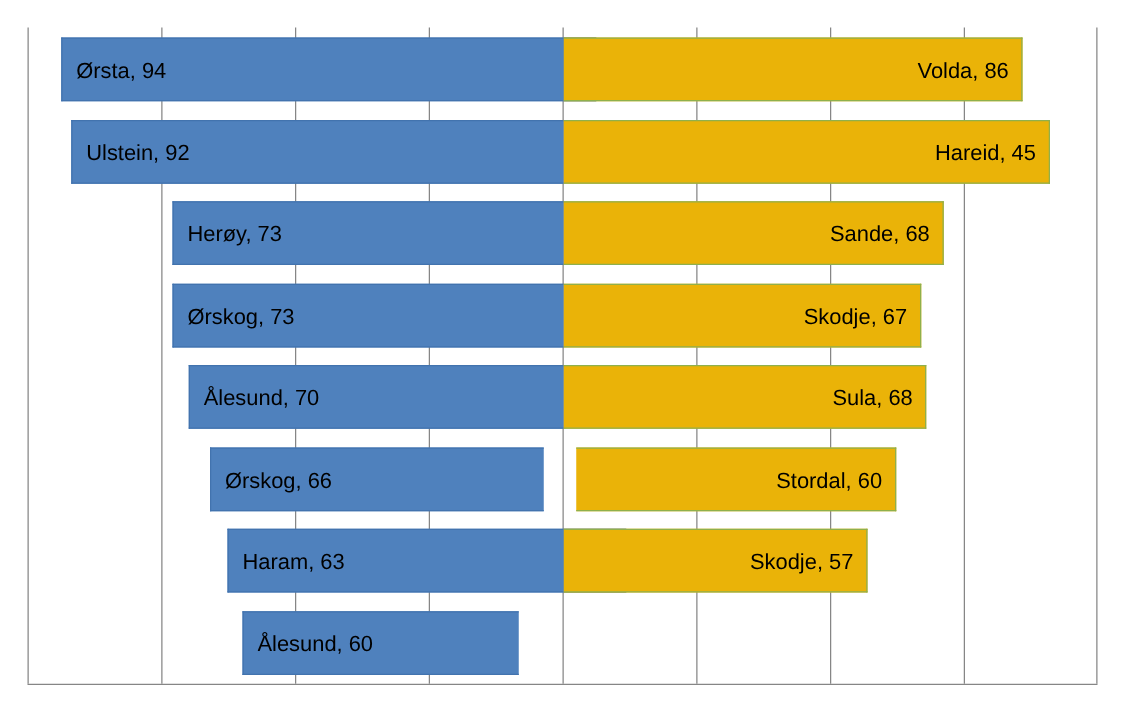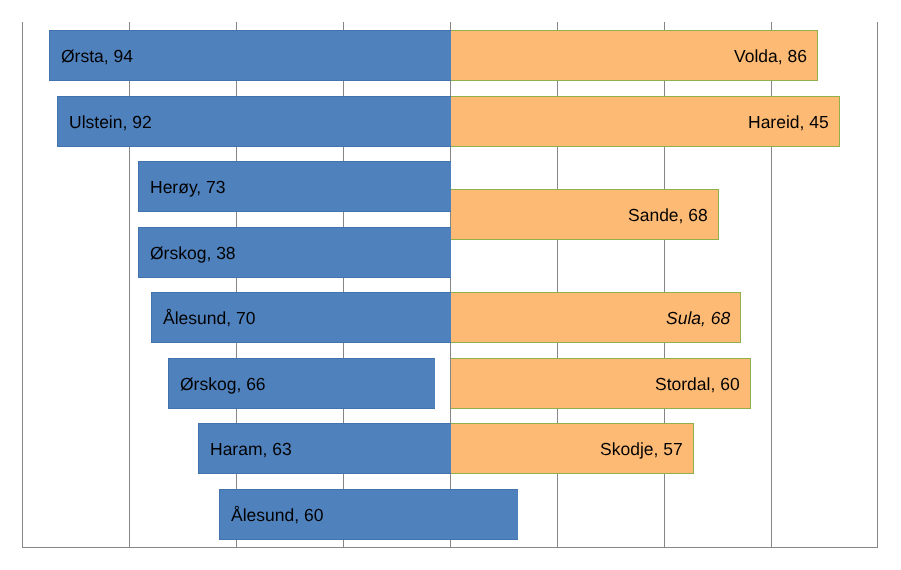--- a/index.html
+++ b/index.html
@@ -7,21 +7,21 @@
   body{width:901px;height:570px;overflow:hidden;font-family:"Liberation Sans",sans-serif;
        -webkit-font-smoothing:antialiased;text-rendering:geometricPrecision;}
   #chart{position:absolute;left:0;top:0;width:901px;height:570px;background:#ffffff;}
   .plot{position:absolute;left:22px;top:22px;width:856px;height:525px;}
   .plot-border-left,.plot-border-right,.plot-border-bottom{position:absolute;background:#868686;}
   .gridline{position:absolute;top:0;width:1px;background:#868686;}
   .rows{position:absolute;left:0;top:0;width:100%;height:100%;}
   .row{position:absolute;left:0;width:100%;}
   .bar{position:absolute;top:0;height:100%;box-sizing:border-box;}
   .bar-left{background:#4F81BD;border:1px solid #4273AE;border-right:0;}
-  .bar-right{background:#fdba74;border:1px solid #8FB04C;border-left:0;}
+  .bar-right{background:#eab308;border:1px solid #8FB04C;border-left:0;}
   .lbl{position:absolute;will-change:transform;transform:translateZ(0);top:0;height:100%;display:flex;align-items:center;font-size:17.5px;color:#000000;white-space:nowrap;line-height:1;padding-top:2px;box-sizing:border-box;}
   .lbl-left{left:11px;}
   .lbl-right{right:10px;}
 </style>
 </head>
 <body>
 
 <div id="chart">
   <div class="plot">
     <div class="gridlines">
@@ -52,60 +52,63 @@
         </div>
         <div class="bar bar-right" style="left: 429px; width: 389px;">
           <span class="lbl lbl-right">Hareid, 45</span>
         </div>
       </div>
 
       <div class="row" style="top: 139.14px; height: 51px;">
         <div class="bar bar-left" style="left: 116px; width: 313px;">
           <span class="lbl lbl-left">Herøy, 73</span>
         </div>
-        <div class="bar bar-right" style="left: 429px; width: 268px; margin-top: 28px;">
+        <div class="bar bar-right" style="left: 429px; width: 304px;">
           <span class="lbl lbl-right">Sande, 68</span>
         </div>
       </div>
 
       <div class="row" style="top: 204.71px; height: 51px;">
         <div class="bar bar-left" style="left: 116px; width: 313px;">
-          <span class="lbl lbl-left">Ørskog, 38</span>
+          <span class="lbl lbl-left">Ørskog, 73</span>
+        </div>
+        <div class="bar bar-right" style="left: 429px; width: 286px;">
+          <span class="lbl lbl-right">Skodje, 67</span>
         </div>
       </div>
 
       <div class="row" style="top: 270.28px; height: 51px;">
         <div class="bar bar-left" style="left: 129px; width: 300px;">
           <span class="lbl lbl-left">Ålesund, 70</span>
         </div>
-        <div class="bar bar-right" style="left: 429px; width: 290px; font-style: italic;">
+        <div class="bar bar-right" style="left: 429px; width: 290px;">
           <span class="lbl lbl-right">Sula, 68</span>
         </div>
       </div>
 
       <div class="row" style="top: 335.85px; height: 51px;">
         <div class="bar bar-left" style="left: 146px; width: 267px;">
           <span class="lbl lbl-left">Ørskog, 66</span>
         </div>
-        <div class="bar bar-right" style="left: 429px; width: 300px;">
+        <div class="bar bar-right" style="left: 439px; width: 256px;">
           <span class="lbl lbl-right">Stordal, 60</span>
         </div>
       </div>
 
       <div class="row" style="top: 401.42px; height: 51px;">
-        <div class="bar bar-left" style="left: 176px; width: 319px;">
+        <div class="bar bar-left" style="left: 160px; width: 319px;">
           <span class="lbl lbl-left">Haram, 63</span>
         </div>
         <div class="bar bar-right" style="left: 429px; width: 243px;">
           <span class="lbl lbl-right">Skodje, 57</span>
         </div>
       </div>
 
       <div class="row" style="top: 466.99px; height: 51px;">
-        <div class="bar bar-left" style="left: 172px; width: 299px; margin-left: 25px;">
+        <div class="bar bar-left" style="left: 172px; width: 221px;">
           <span class="lbl lbl-left">Ålesund, 60</span>
         </div>
       </div>
 
     </div>
   <div class="plot-border-bottom" style="left: 0px; top: 525px; width: 856px; height: 1px;"></div>
     </div>
 </div>
 
 </body></html>

